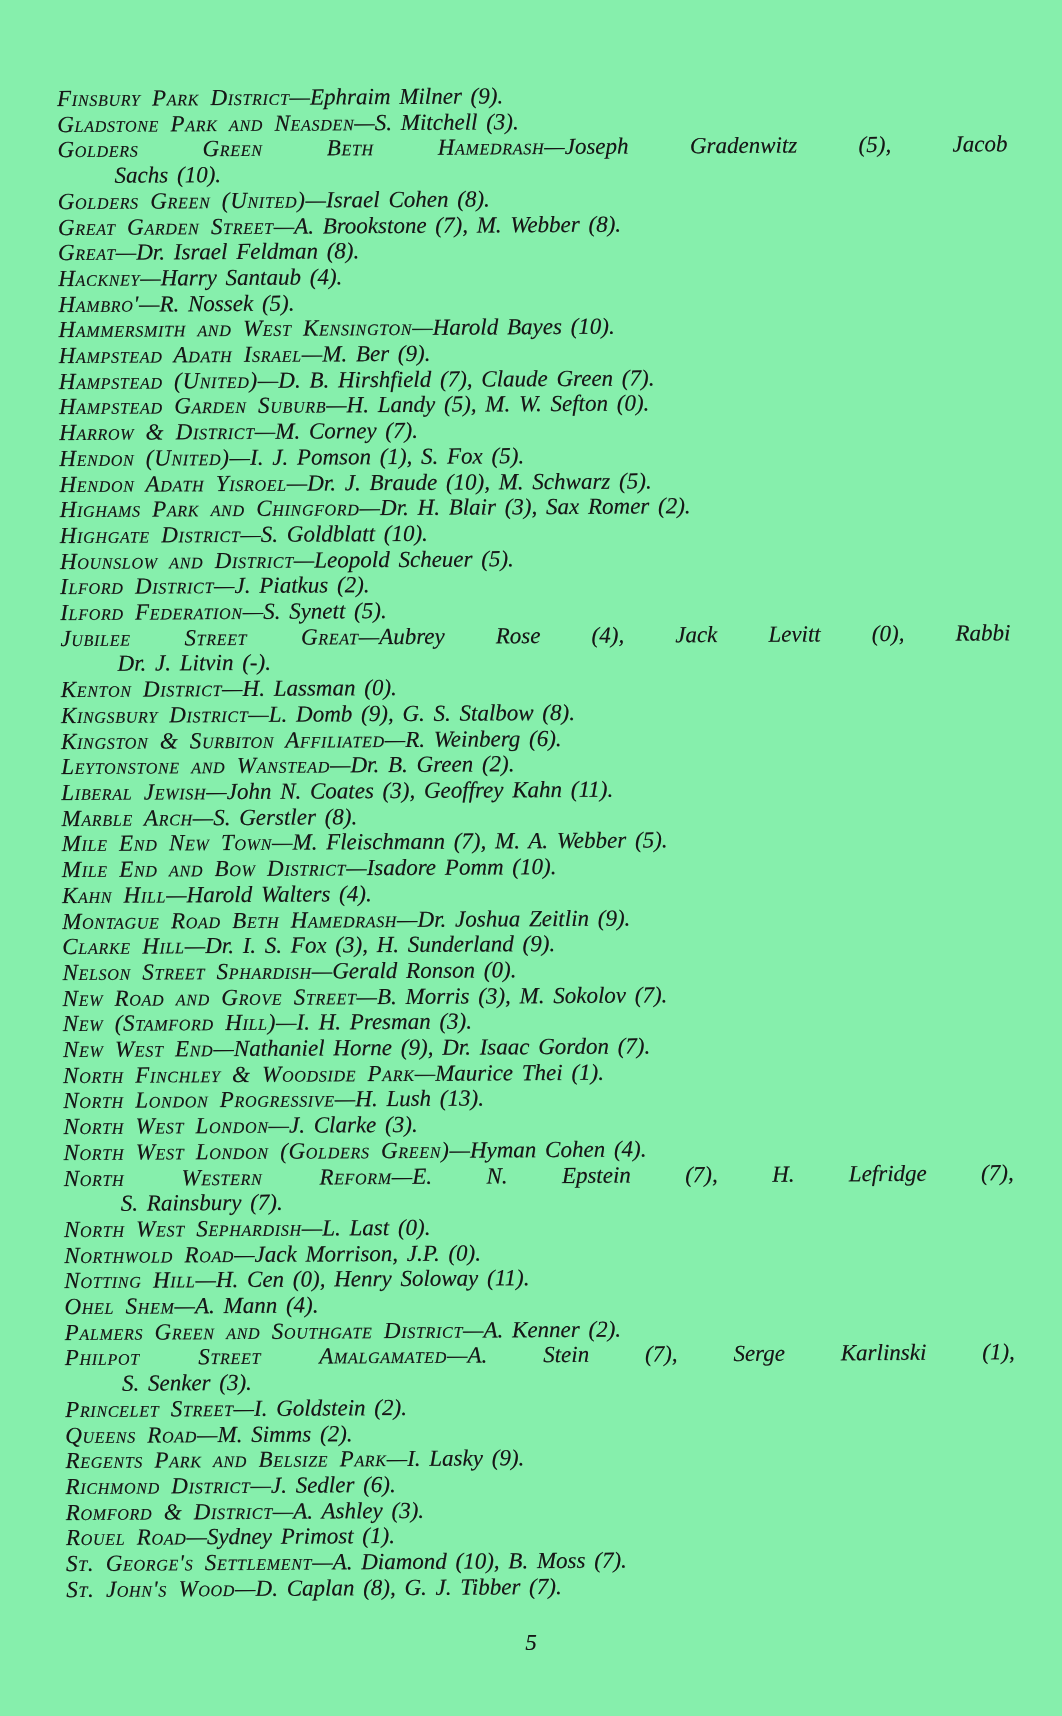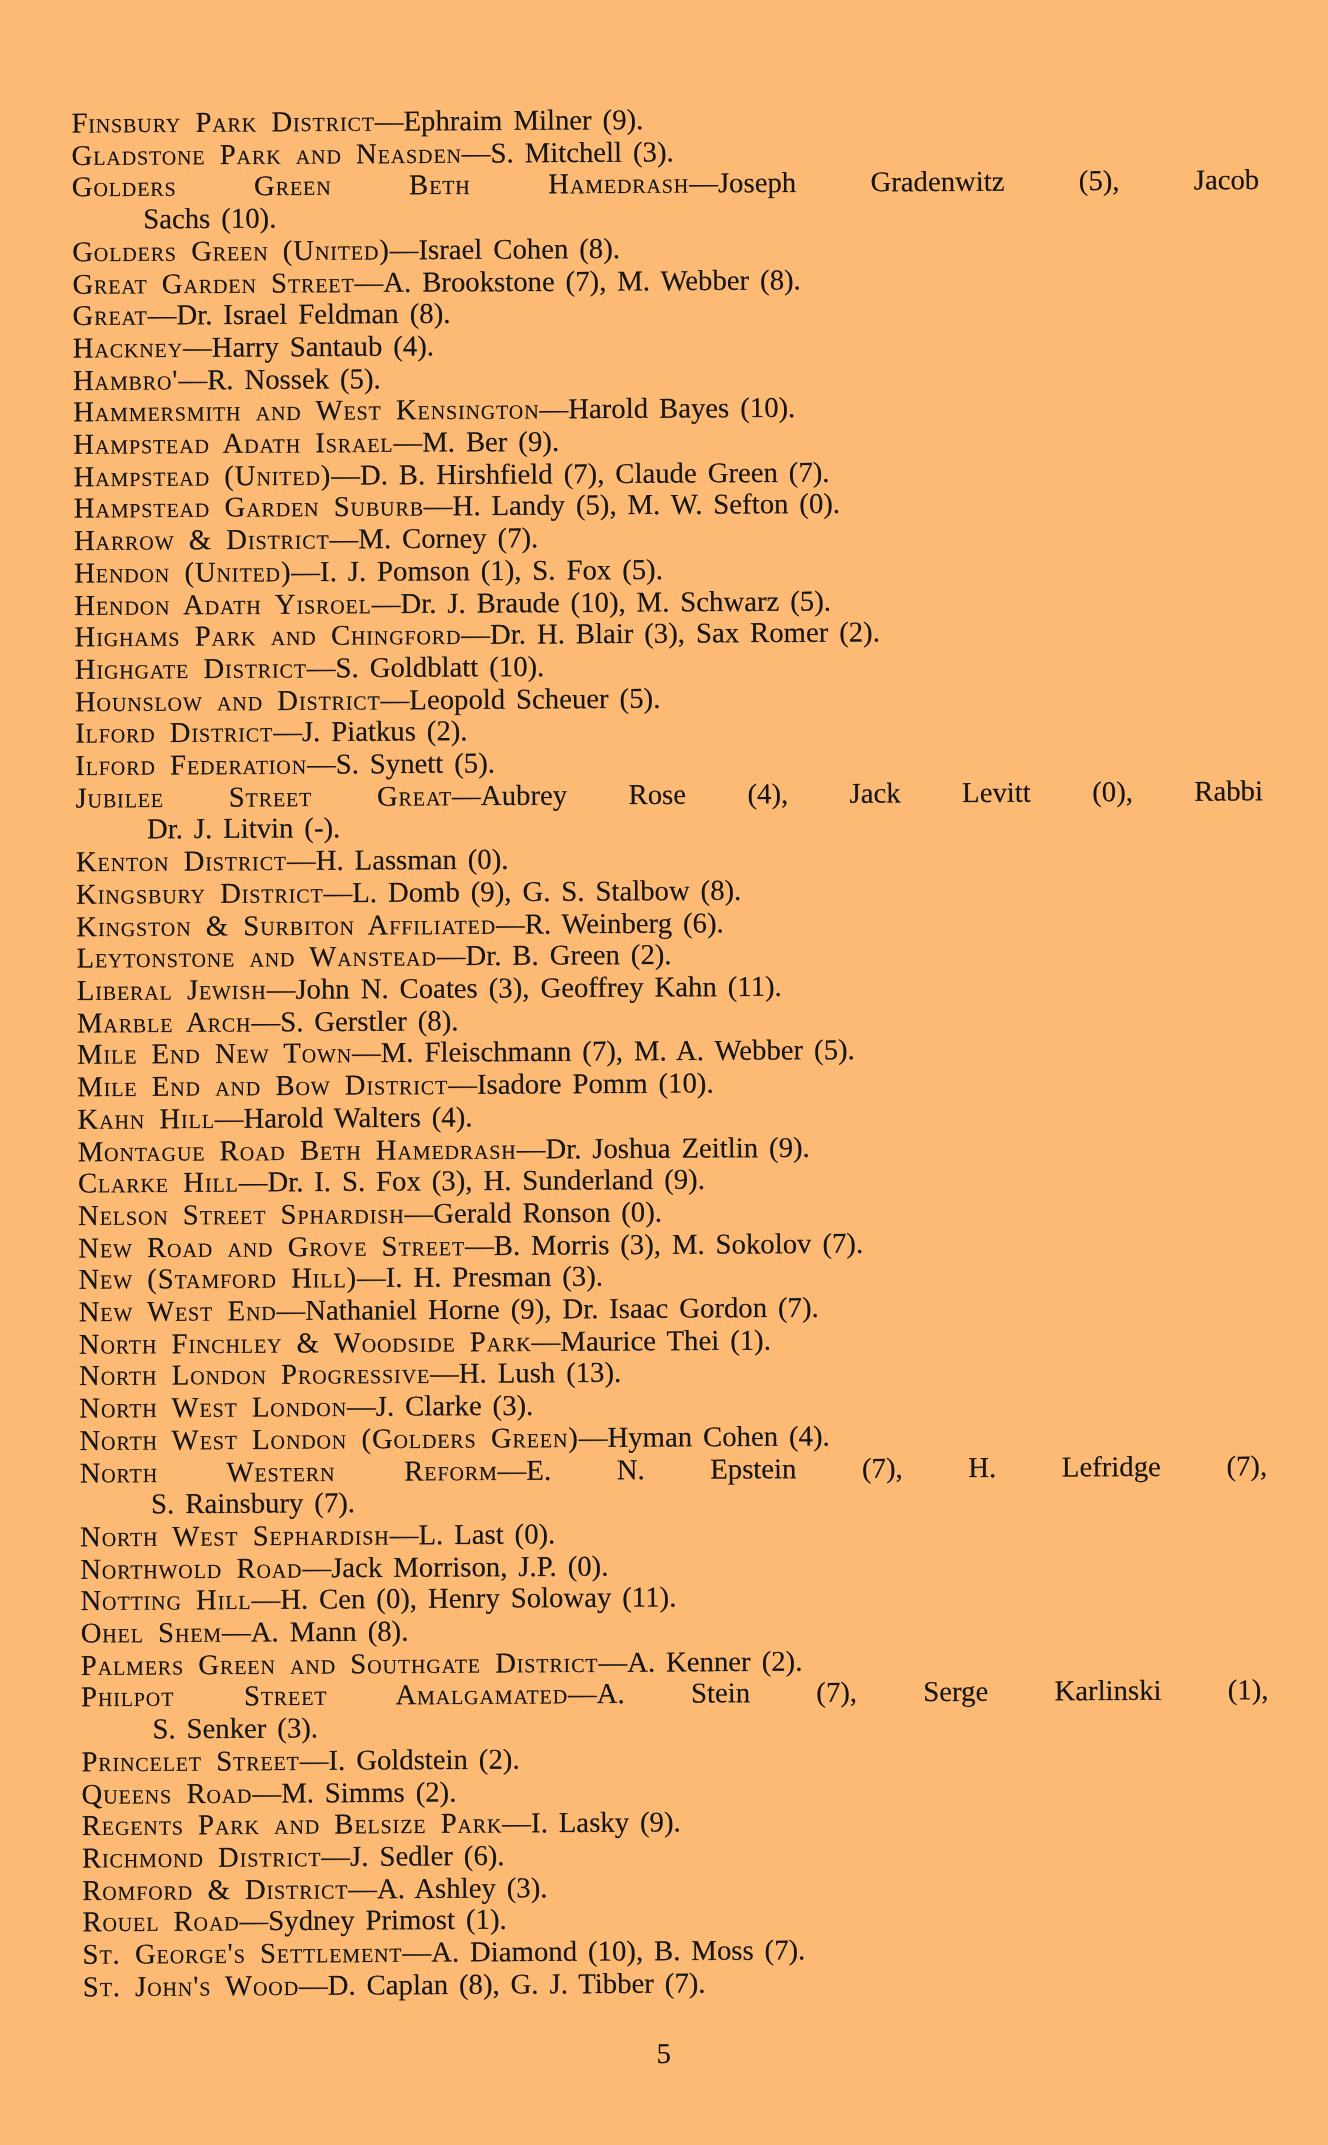--- a/index.html
+++ b/index.html
@@ -11,21 +11,22 @@
     width: 1062px;
     height: 1716px;
     position: relative;
     overflow: hidden;
     font-family: "Liberation Serif", serif;
     color: #161616;
   }
   .page {
     position: absolute;
     inset: 0;
-    background: #fdba74;
+    background: #86efac;
+    font-style: italic;
   }
   .entry-list {
     position: absolute;
     left: 57px;
     top: 86px;
     width: 950px;
     margin: 0;
     padding: 0;
     list-style: none;
     font-size: 23px;
@@ -242,21 +243,21 @@
   </li>
       <li class="entry">
     <span class="line1"><span class="district">Northwold Road</span><span class="names">—Jack Morrison, J.P. (0).</span></span>
 
   </li>
       <li class="entry">
     <span class="line1"><span class="district">Notting Hill</span><span class="names">—H. Cen (0), Henry Soloway (11).</span></span>
 
   </li>
       <li class="entry">
-    <span class="line1"><span class="district">Ohel Shem</span><span class="names">—A. Mann (8).</span></span>
+    <span class="line1"><span class="district">Ohel Shem</span><span class="names">—A. Mann (4).</span></span>
 
   </li>
       <li class="entry">
     <span class="line1"><span class="district">Palmers Green and Southgate District</span><span class="names">—A. Kenner (2).</span></span>
 
   </li>
       <li class="entry wrapped">
     <span class="line1"><span class="district">Philpot Street Amalgamated</span><span class="names">—A. Stein (7), Serge Karlinski (1),</span></span>
     <span class="cont">S. Senker (3).</span>
   </li>

